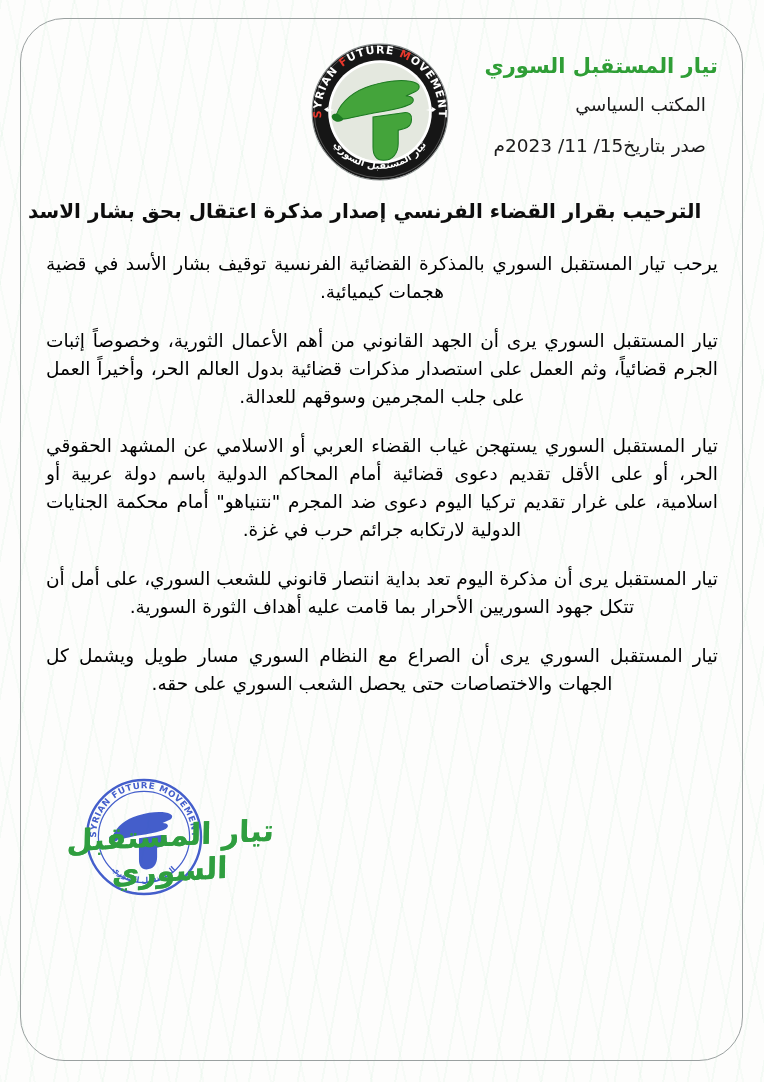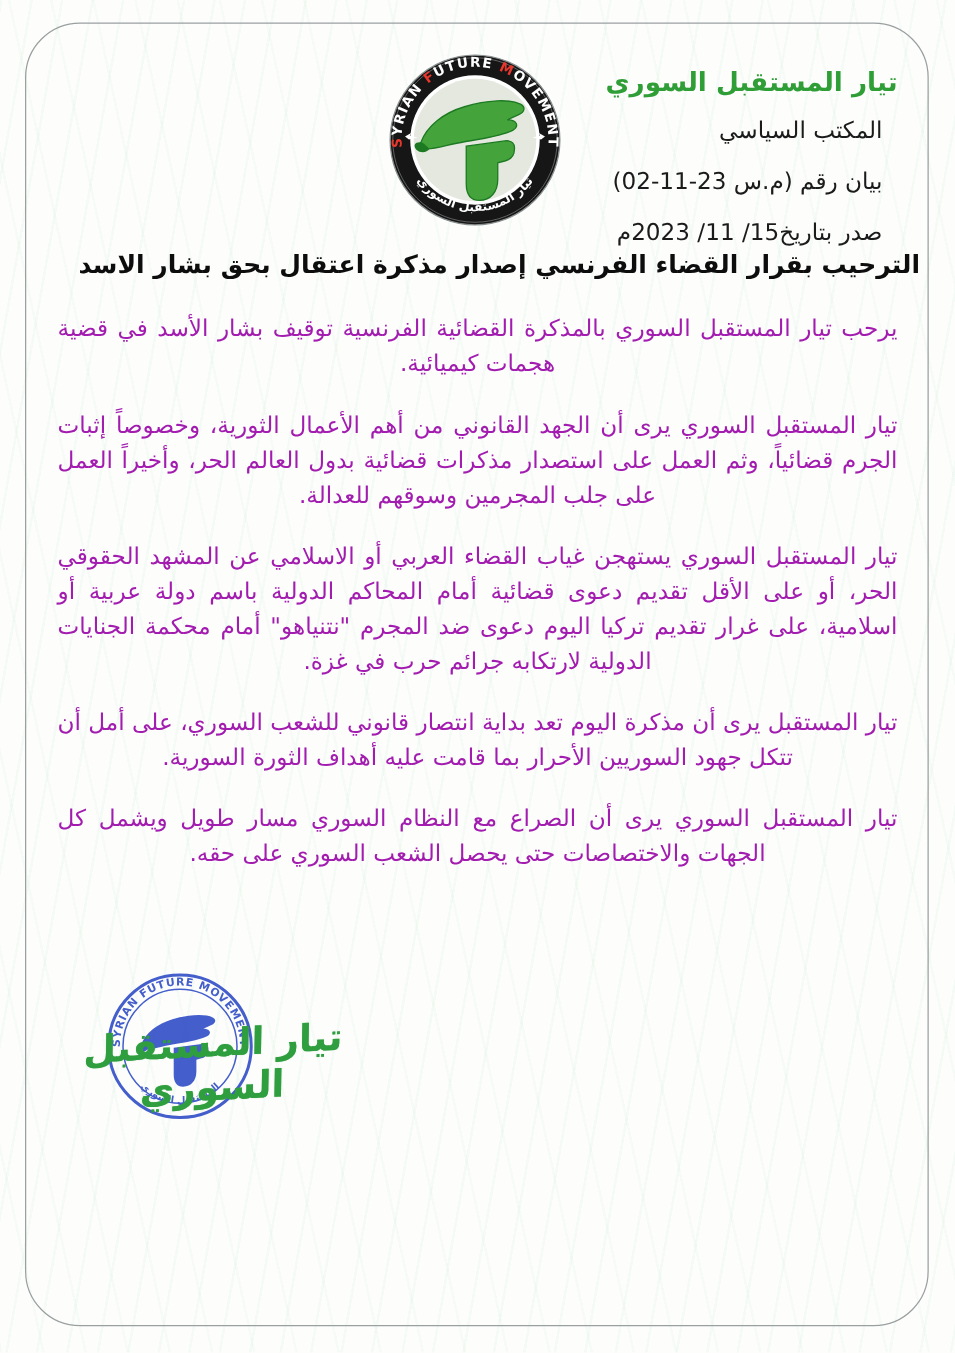--- a/index.html
+++ b/index.html
@@ -23,26 +23,26 @@
   }
   .logo-top{position:absolute;left:310px;top:42px;width:140px;height:140px;}
   .org-header{
     position:absolute;right:46px;top:54px;width:300px;
     direction:rtl;text-align:right;color:#1b1b1b;
   }
   .org-title{font-size:21px;font-weight:bold;color:#2f9e36;margin:0 0 8px 0;}
   .org-line{font-size:18.5px;line-height:29px;margin:12px;}
   .headline{
     position:absolute;left:28px;right:28px;top:199px;
-    direction:rtl;text-align:right;
+    direction:rtl;text-align:left;
     font-size:20px;font-weight:bold;color:#0d0d0d;
   }
   .body-text{
     position:absolute;left:46px;right:46px;top:250px;
-    direction:rtl;color:#a21caf;
+    direction:rtl;color:#000000;
     font-size:18.5px;line-height:28px;
     text-align:justify;text-align-last:center;
   }
   .body-text p{margin:0 0 21px 0;}
   .stamp-wrap{position:absolute;left:84px;top:776px;width:120px;height:122px;opacity:0.88;}
   .signature{
     position:absolute;left:44px;top:818px;width:252px;
     direction:rtl;text-align:center;
     font-size:30px;font-weight:bold;color:#2f9e3f;
     transform:rotate(-3deg) skewX(-4deg);
@@ -80,21 +80,20 @@
         <path d="M38,103 C45,84 64,69 88,62 C114,54 140,53 152,59 C158,62 157,68 150,71 L137,77 C148,77 151,84 143,89 C129,96 106,99 88,102 C70,105 52,111 45,110 C39,109 36,107 38,103 Z" fill="#44a43b" stroke="#1d7a22" stroke-width="1.5"></path>
         <path d="M40,103 C33,101 28,105 33,111 C37,115 45,115 48,110 C45,107 43,105 40,103 Z" fill="#1d7a22"></path>
         <path d="M90,107 L134,101 C142,100 146,104 145,111 C145,117 141,122 134,124 L126,126 L126,145 C126,159 118,169 105,169 C95,169 90,162 90,150 Z" fill="#44a43b" stroke="#1d7a22" stroke-width="1.5"></path>
       </g>
     </svg>
   </div>
 
   <div class="org-header">
     <p class="org-title">تيار المستقبل السوري</p>
     <p class="org-line">المكتب السياسي</p>
-    <p class="org-line">بيان رقم (م.س 23-11-02)</p>
     <p class="org-line">صدر بتاريخ15/ 11/ 2023م</p>
   </div>
 
   <div class="headline">الترحيب بقرار القضاء الفرنسي إصدار مذكرة اعتقال بحق بشار الاسد</div>
 
   <div class="body-text">
     <p>يرحب تيار المستقبل السوري بالمذكرة القضائية الفرنسية توقيف بشار الأسد في قضية هجمات كيميائية.</p>
     <p>تيار المستقبل السوري يرى أن الجهد القانوني من أهم الأعمال الثورية، وخصوصاً إثبات الجرم قضائياً، وثم العمل على استصدار مذكرات قضائية بدول العالم الحر، وأخيراً العمل على جلب المجرمين وسوقهم للعدالة.</p>
     <p>تيار المستقبل السوري يستهجن غياب القضاء العربي أو الاسلامي عن المشهد الحقوقي الحر، أو على الأقل تقديم دعوى قضائية أمام المحاكم الدولية باسم دولة عربية أو اسلامية، على غرار تقديم تركيا اليوم دعوى ضد المجرم "نتنياهو" أمام محكمة الجنايات الدولية لارتكابه جرائم حرب في غزة.</p>
     <p>تيار المستقبل يرى أن مذكرة اليوم تعد بداية انتصار قانوني للشعب السوري، على أمل أن تتكل جهود السوريين الأحرار بما قامت عليه أهداف الثورة السورية.</p>

